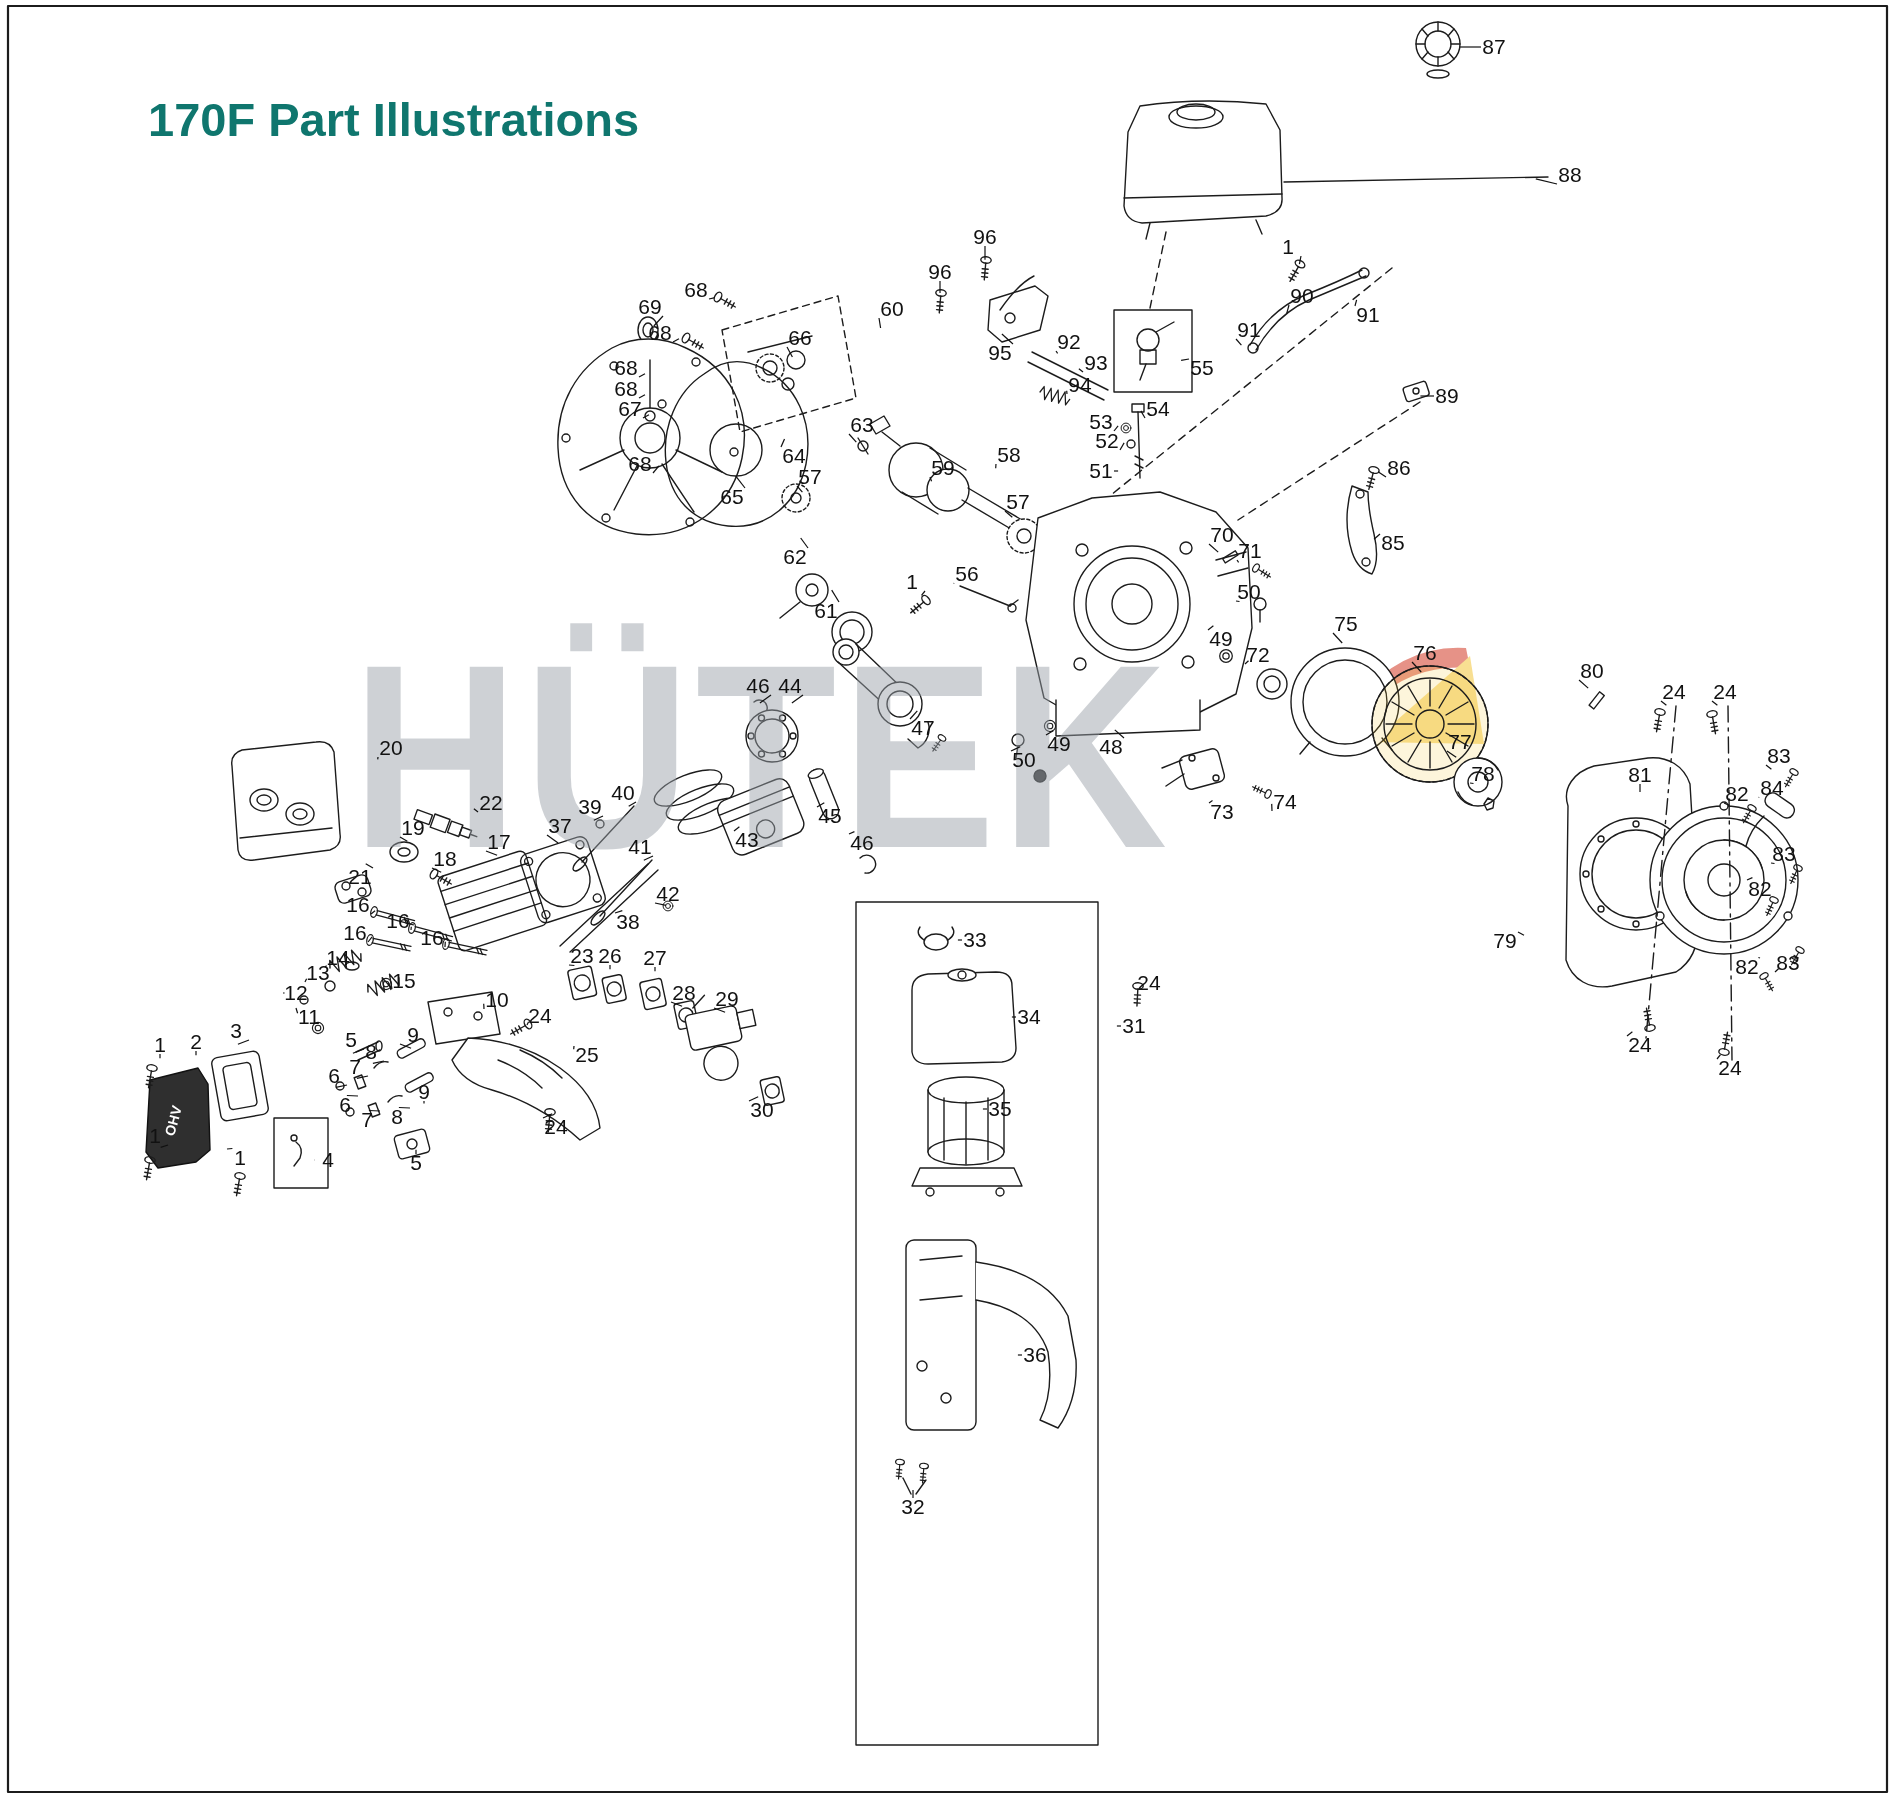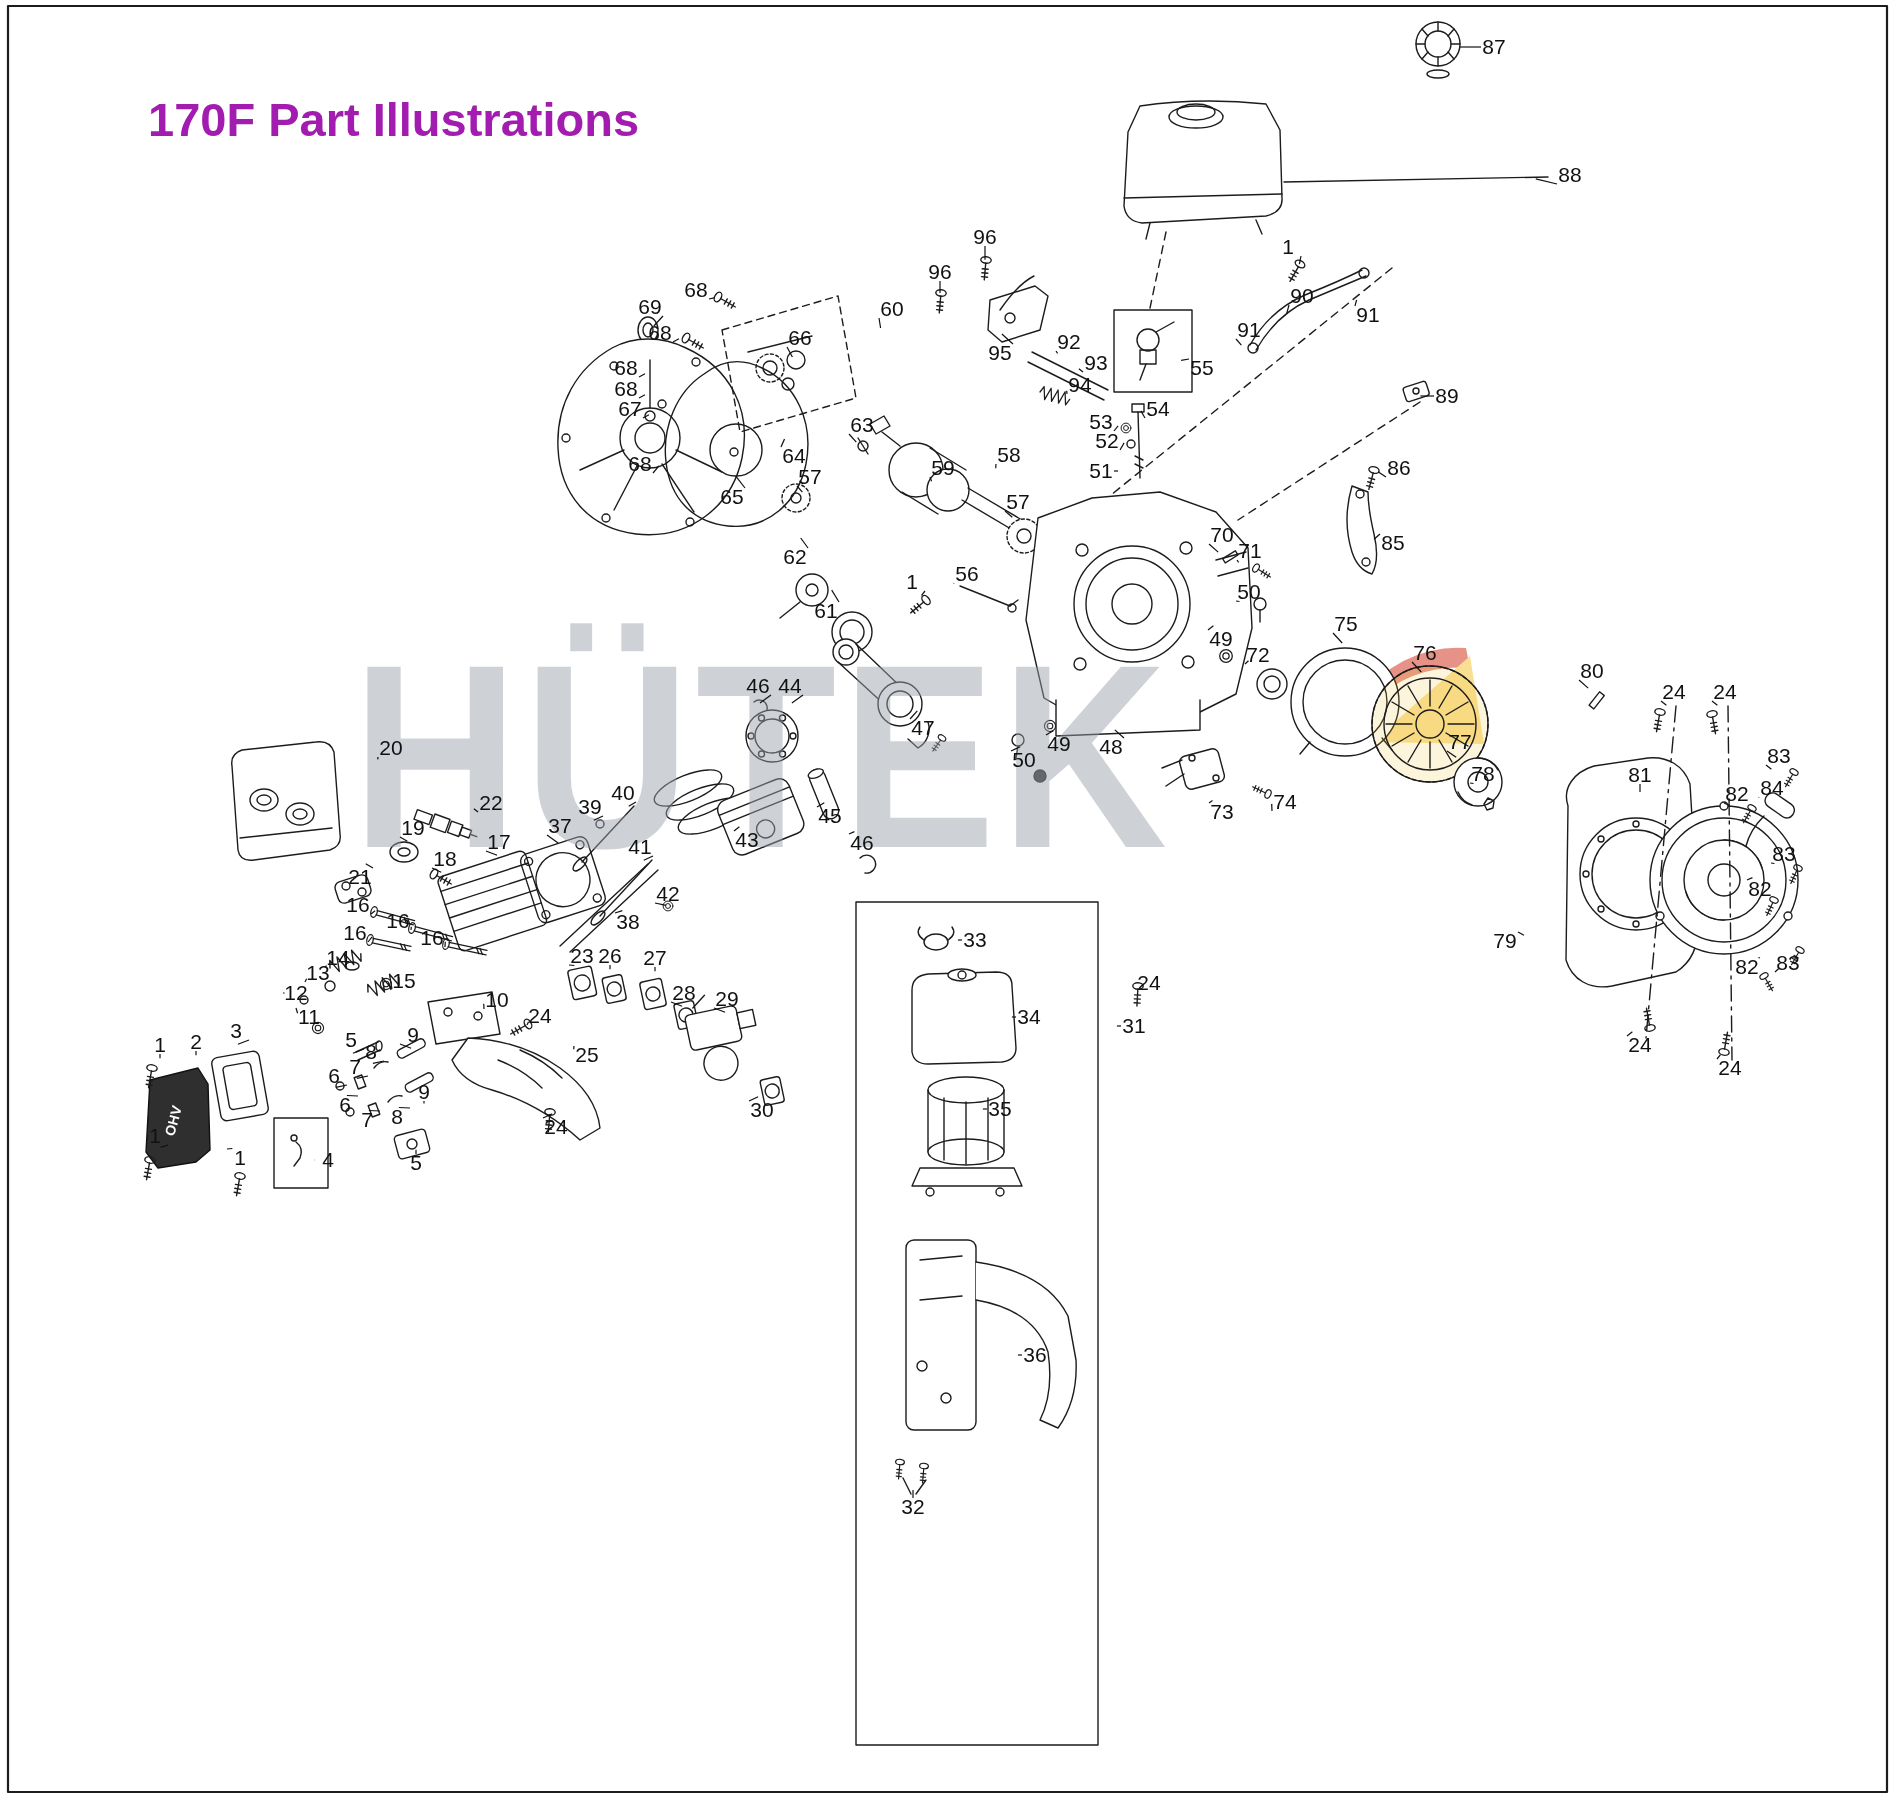--- a/index.html
+++ b/index.html
@@ -1,20 +1,20 @@
 <!DOCTYPE html>
 <html><head>
 <meta charset="utf-8">
 <style>
   html,body{margin:0;padding:0;background:#fff;}
   .page{position:relative;width:1895px;height:1820px;background:#ffffff;overflow:hidden;
         font-family:"Liberation Sans",sans-serif;}
   .page svg{position:absolute;left:0;top:0;}
   .title{position:absolute;left:148px;top:92px;font-size:47px;font-weight:bold;
-         color:#a21caf;letter-spacing:0px;text-align:center;}
+         color:#0f766e;letter-spacing:0px;text-align:center;}
   .watermark{position:absolute;left:352px;top:626px;font-size:262px;font-weight:bold;
          color:#9aa1a9;opacity:.48;line-height:1;letter-spacing:6px;
          transform:scaleX(.88);transform-origin:left top;pointer-events:none;white-space:nowrap;}
   #callouts text{font-family:"Liberation Sans",sans-serif;font-size:21px;fill:#111;text-anchor:middle;}
   #callouts line{stroke:#111;stroke-width:1.2;}
 </style>
 </head>
 <body>
 
 <div class="page">

